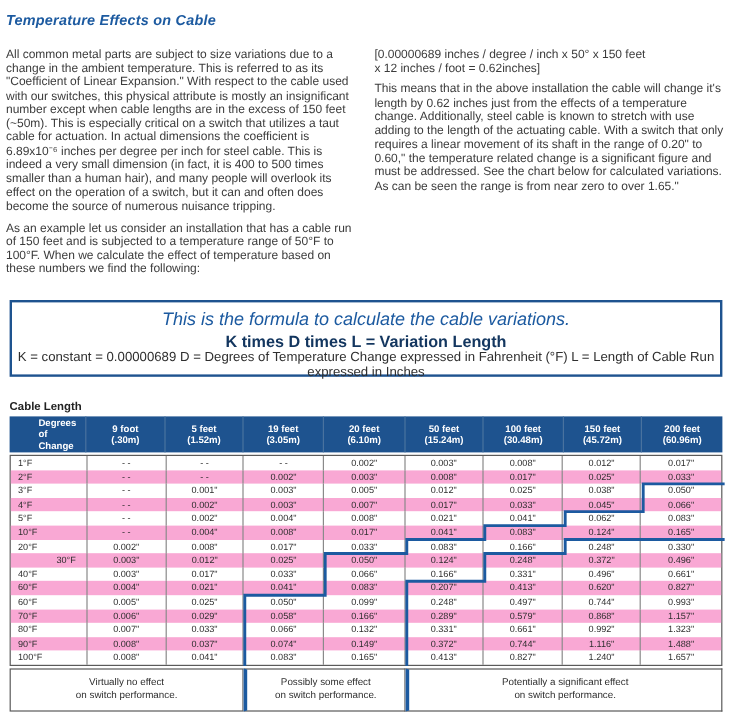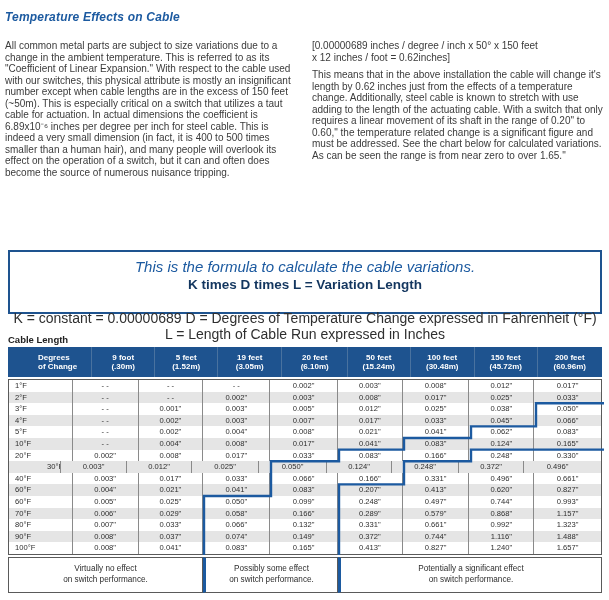--- a/index.html
+++ b/index.html
@@ -19,39 +19,39 @@
   }
   .intro-col { width:293px; font-size:10px; line-height:11.55px; color:#3b3b3b; }
   .intro-col p { margin-bottom:6px; }
   .calc-bracket { white-space:pre-line; margin-bottom:5px; }
   .formula-box {
     position:absolute; left:8px; top:250px; width:594px; height:64px;
     border:2px solid #1e538f; background:#fff; text-align:center; padding-top:6px;
   }
   .formula-line1 { font-size:15px; font-style:italic; color:#1c5aa0; font-weight:500; }
   .formula-line2 { font-size:13.5px; font-weight:bold; color:#13365f; margin-top:2px; }
-  .formula-line3 { font-size:14px; color:#2f2f2f; margin-top:18px; }
+  .formula-line3 { font-size:11px; color:#2f2f2f; margin-top:0; }
   .cable-length-label {
     position:absolute; left:8px; top:334px;
     font-size:9.5px; font-weight:bold; color:#222;
   }
   .table-wrap { position:absolute; left:8px; top:347px; width:594px; }
   .thead { display:flex; height:30px; background:#1e538f; }
   .thead .hcell {
     color:#fff; font-size:8px; font-weight:bold; text-align:center;
     display:flex; flex-direction:column; justify-content:center; line-height:9.5px;
     border-right:1px solid #49729f;
   }
   .thead .hcell:last-child { border-right:none; }
-  .thead .hcell:first-child { text-align:left; padding-left:8px; align-items:flex-start;margin-left:22px; }
+  .thead .hcell:first-child { text-align:left; padding-left:24px; align-items:flex-start; }
   .tbody {
     position:relative; margin-top:2px; border:1px solid #5a5a5a; background:#fff;
   }
   .trow { display:flex; height:11.6px; }
-  .trow.alt { background:#e5e5e5; }
+  .trow.alt { background:#f9a8d4; }
   .tcell {
     font-size:7.6px; color:#2e2e2e; text-align:center; line-height:11.6px;
     border-right:1px solid #8a8a8a; overflow:hidden;
   }
   .tcell:last-child { border-right:none; }
   .tcell.deg { text-align:left; padding-left:6px; }
   .zone-overlay {
     position:absolute; left:-1px; top:-1px; pointer-events:none;
   }
   .tfoot { display:flex; margin-top:2px; height:36px; }
@@ -65,20 +65,21 @@
 </head>
 <body>
 
 <div class="page">
 
   <div class="page-title">Temperature Effects on Cable</div>
 
   <div class="intro">
     <div class="intro-col">
       <p>All common metal parts are subject to size variations due to a change in the ambient temperature. This is referred to as its "Coefficient of Linear Expansion." With respect to the cable used with our switches, this physical attribute is mostly an insignificant number except when cable lengths are in the excess of 150 feet (~50m). This is especially critical on a switch that utilizes a taut cable for actuation. In actual dimensions the coefficient is 6.89x10⁻⁶ inches per degree per inch for steel cable. This is indeed a very small dimension (in fact, it is 400 to 500 times smaller than a human hair), and many people will overlook its effect on the operation of a switch, but it can and often does become the source of numerous nuisance tripping.</p>
+      <p>As an example let us consider an installation that has a cable run of 150 feet and is subjected to a temperature range of 50°F to 100°F. When we calculate the effect of temperature based on these numbers we find the following:</p>
     </div>
     <div class="intro-col">
       <p class="calc-bracket">[0.00000689 inches / degree / inch x 50° x 150 feet
 x 12 inches / foot = 0.62inches]</p>
       <p>This means that in the above installation the cable will change it's length by 0.62 inches just from the effects of a temperature change. Additionally, steel cable is known to stretch with use adding to the length of the actuating cable. With a switch that only requires a linear movement of its shaft in the range of 0.20" to 0.60," the temperature related change is a significant figure and must be addressed. See the chart below for calculated variations. As can be seen the range is from near zero to over 1.65."</p>
     </div>
   </div>
 
   <div class="formula-box">
     <div class="formula-line1">This is the formula to calculate the cable variations.</div>
@@ -203,21 +204,21 @@
           <div class="tcell" style="width: 66px;">0.002"</div>
           <div class="tcell" style="width: 65px;">0.008"</div>
           <div class="tcell" style="width: 67px;">0.017"</div>
           <div class="tcell" style="width: 68px;">0.033"</div>
           <div class="tcell" style="width: 65px;">0.083"</div>
           <div class="tcell" style="width: 67px;">0.166"</div>
           <div class="tcell" style="width: 65px;">0.248"</div>
           <div class="tcell" style="width: 67px;">0.330"</div>
         </div>
         <div class="trow alt">
-          <div class="tcell deg" style="width: 52px; padding-left: 38px;">30°F</div>
+          <div class="tcell deg" style="width: 64px; padding-left: 38px;">30°F</div>
           <div class="tcell" style="width: 66px;">0.003"</div>
           <div class="tcell" style="width: 65px;">0.012"</div>
           <div class="tcell" style="width: 67px;">0.025"</div>
           <div class="tcell" style="width: 68px;">0.050"</div>
           <div class="tcell" style="width: 65px;">0.124"</div>
           <div class="tcell" style="width: 67px;">0.248"</div>
           <div class="tcell" style="width: 65px;">0.372"</div>
           <div class="tcell" style="width: 67px;">0.496"</div>
         </div>
         <div class="trow">

